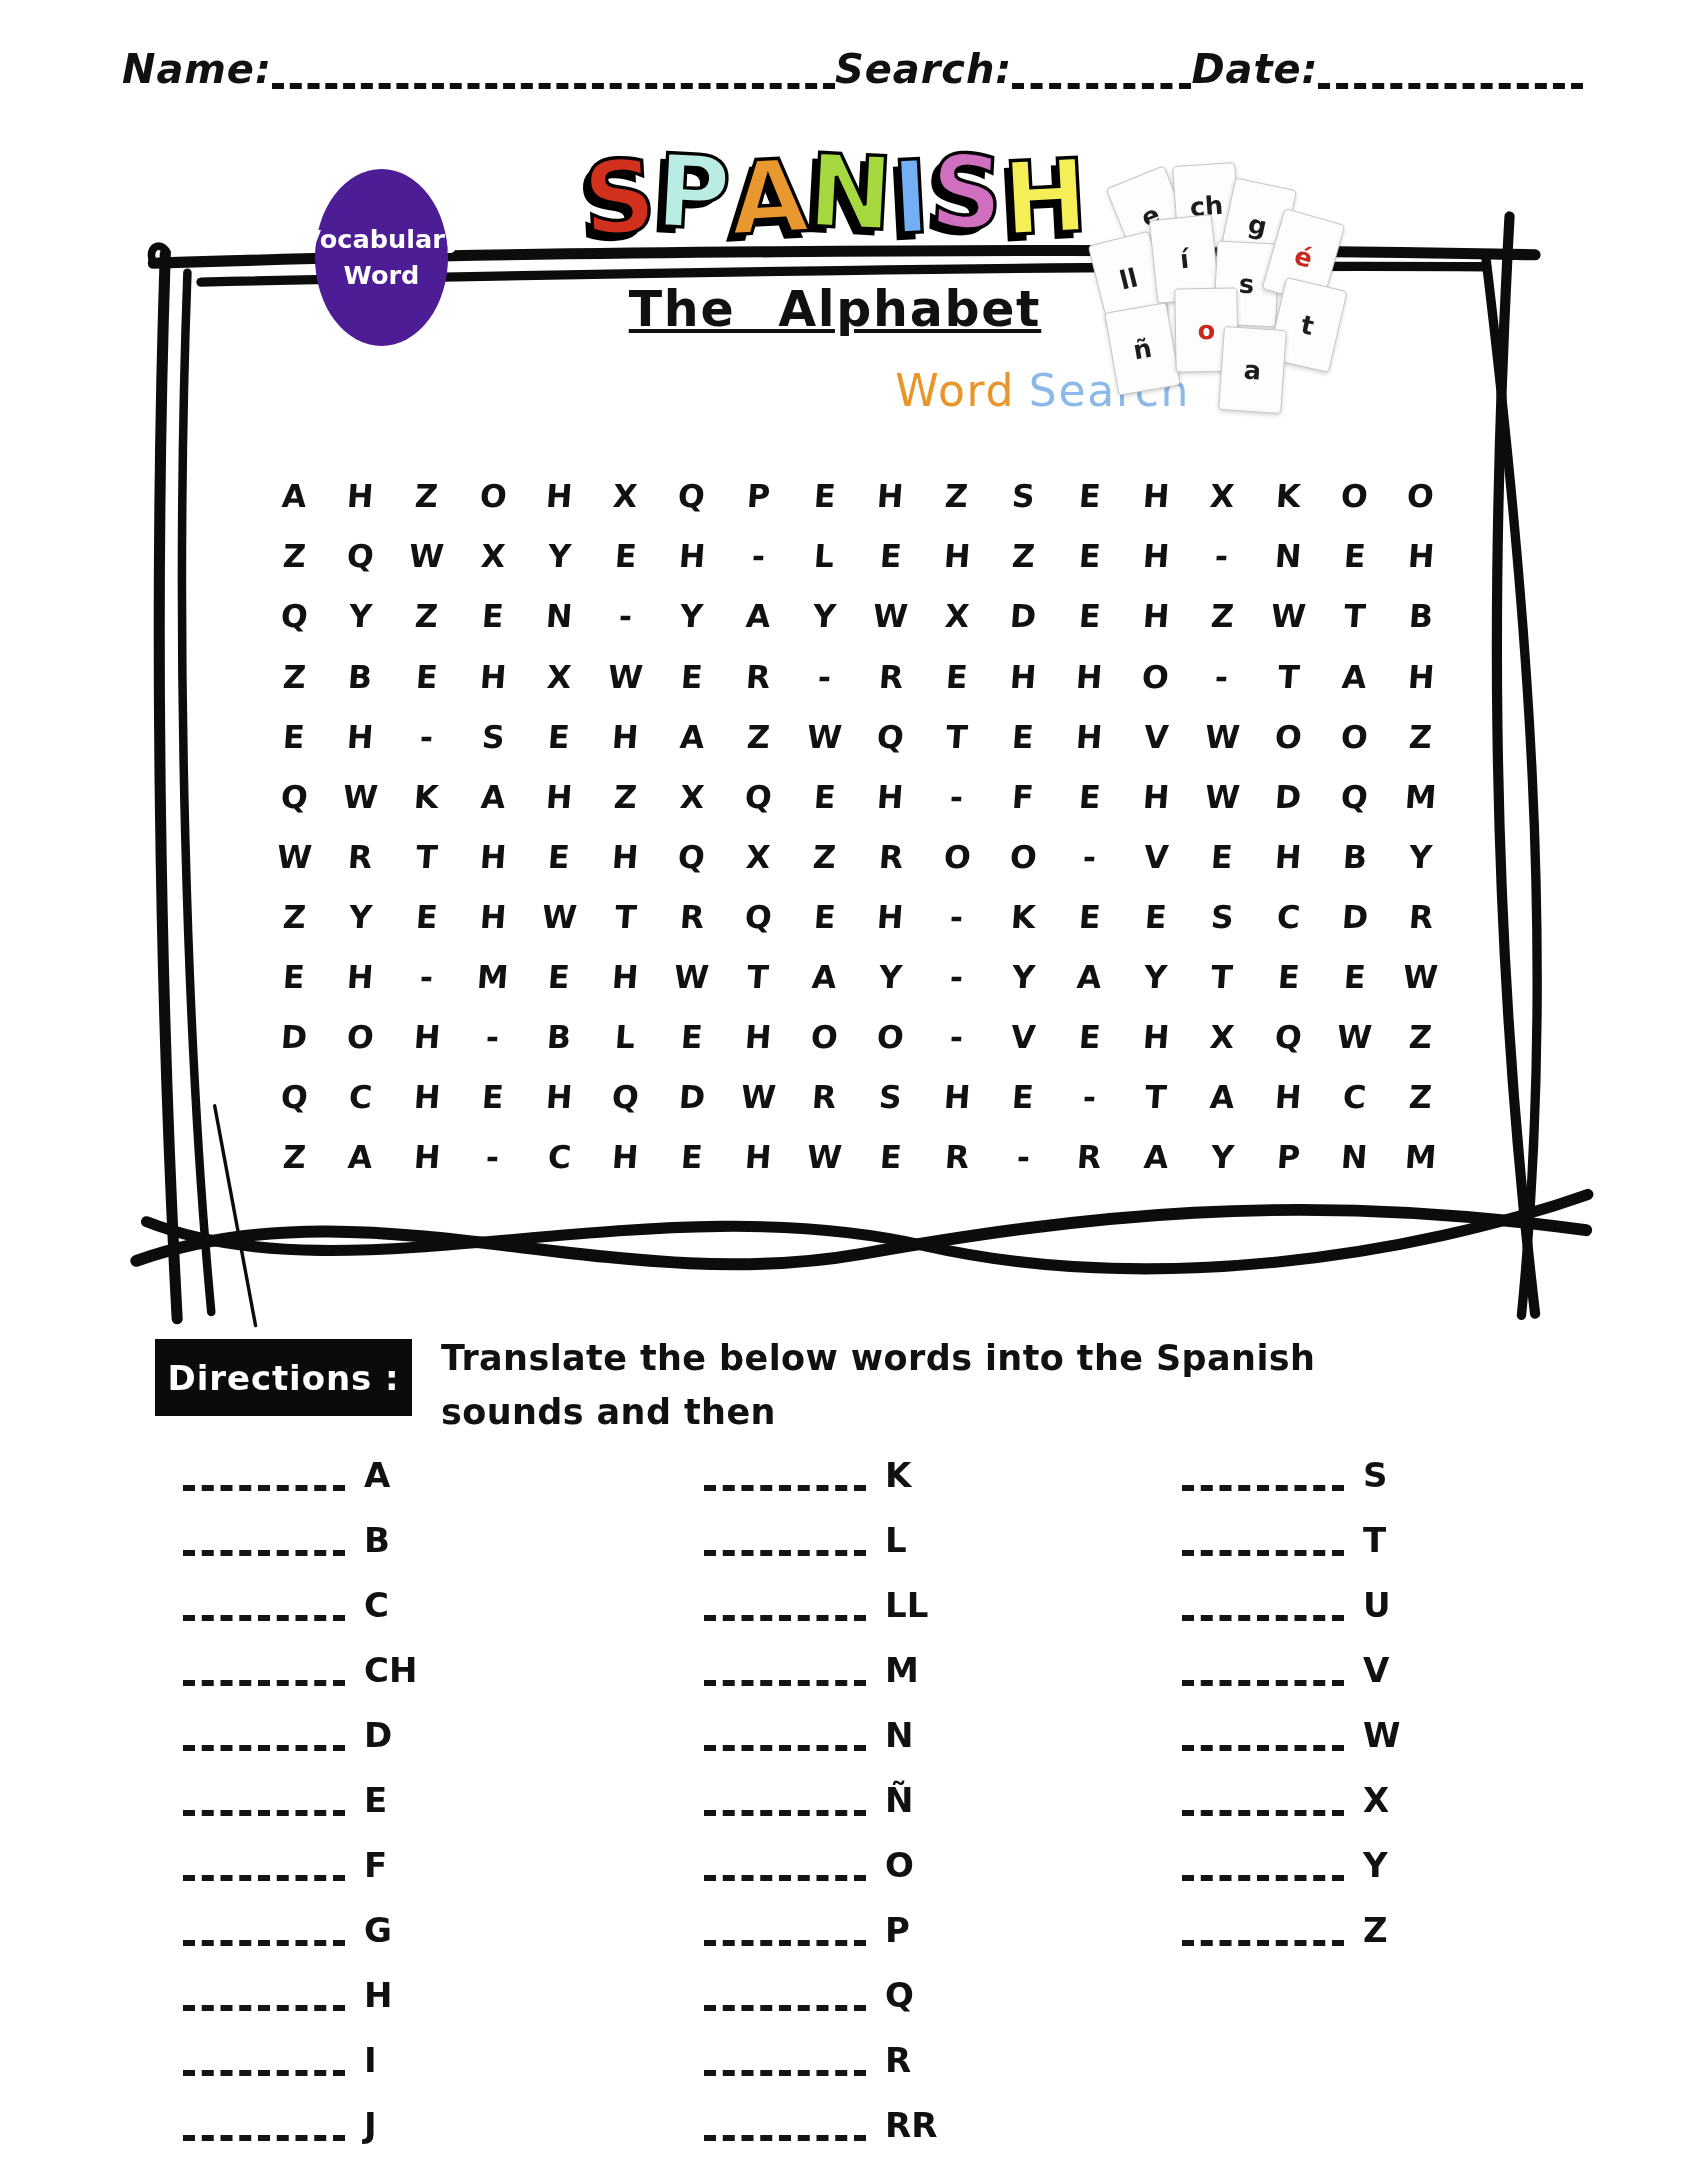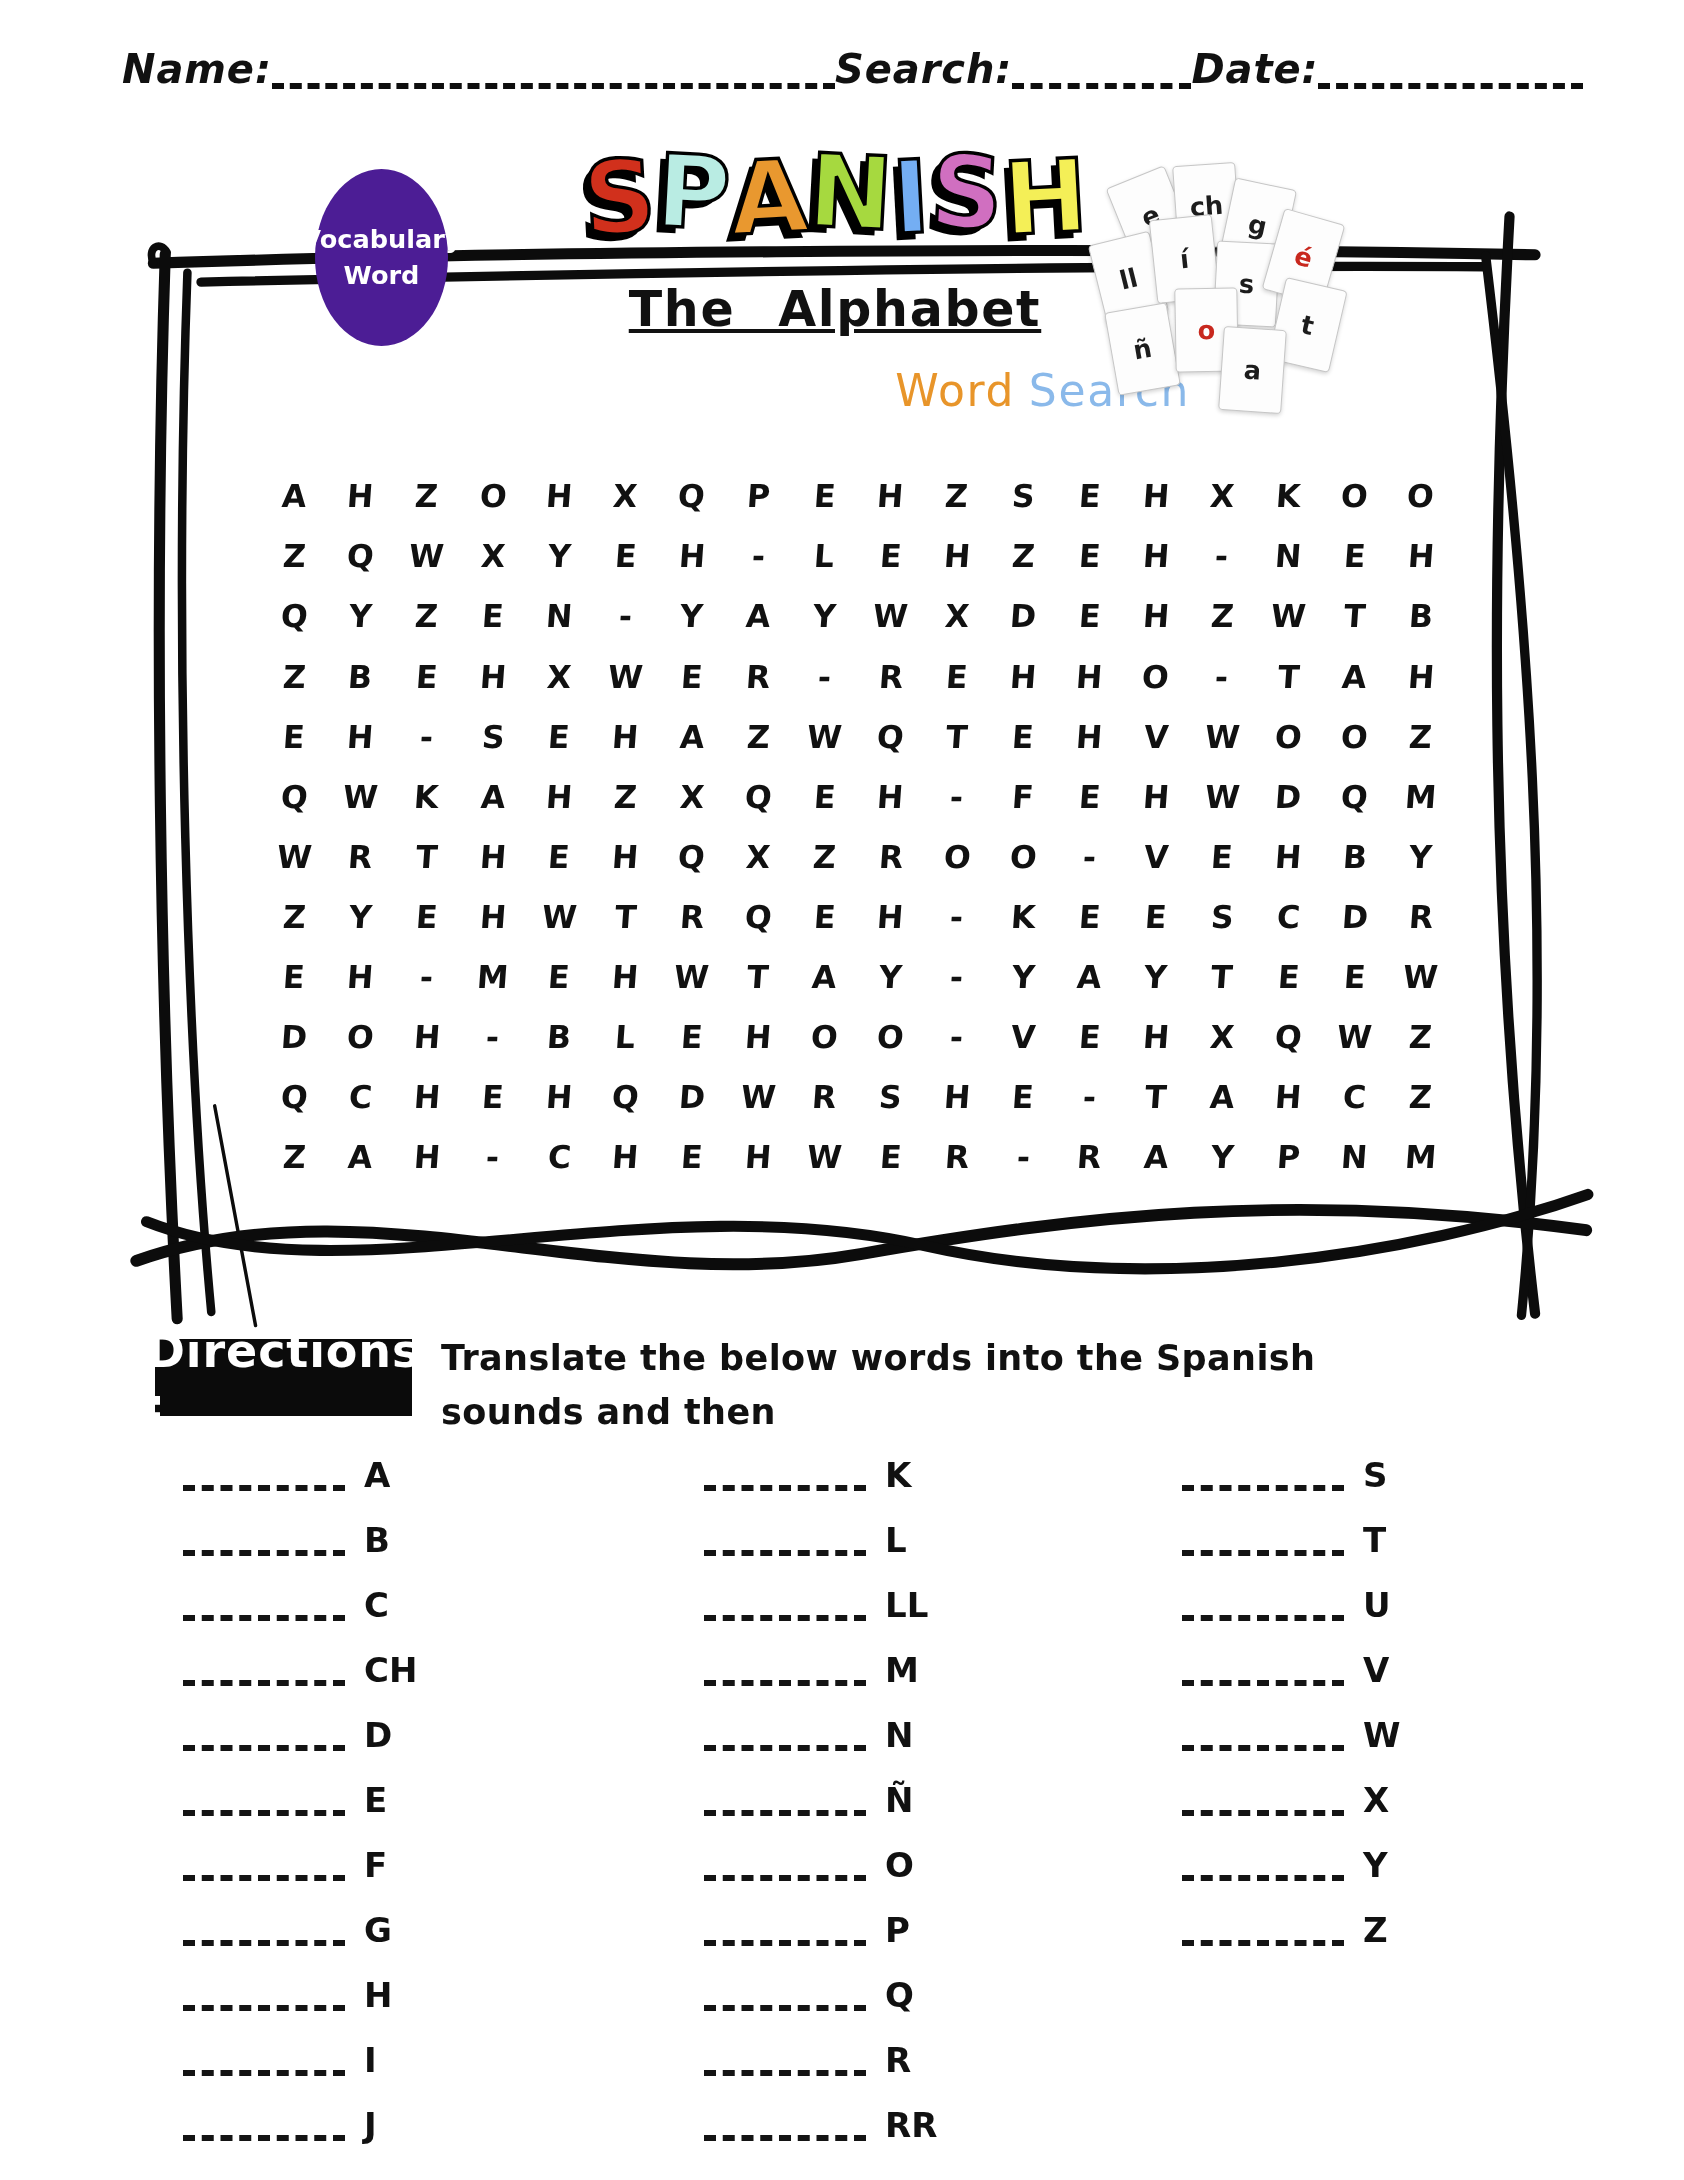--- a/index.html
+++ b/index.html
@@ -79,21 +79,21 @@
   }
   .grid .cell{transform:skewX(-4deg);line-height:1;}
 
   
   .frame{position:absolute;left:0;top:0;width:1685px;height:2181px;pointer-events:none;}
 
   
   .dir-box{
     position:absolute;left:155px;top:1339px;width:257px;height:77px;
     background:#0b0b0b;color:#fff;display:flex;align-items:center;justify-content:center;
-    font-size:46px;font-weight:700;letter-spacing:0.9px;
+    font-size:34px;font-weight:700;letter-spacing:0.9px;
   }
   .dir-text{
     position:absolute;left:441px;top:1331px;width:1005px;
     font-size:35px;font-weight:700;line-height:1.55;letter-spacing:0.4px;
   }
 
   
   .col{position:absolute;top:1453px;display:flex;flex-direction:column;}
   .col.c1{left:183px;}
   .col.c2{left:704px;}

